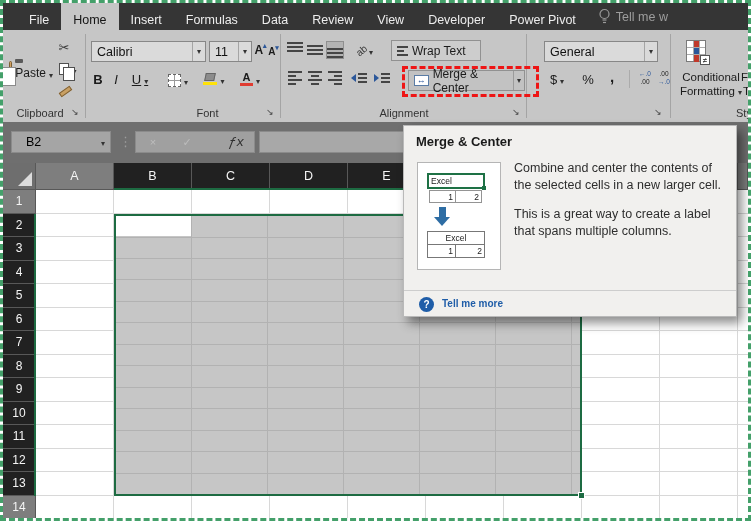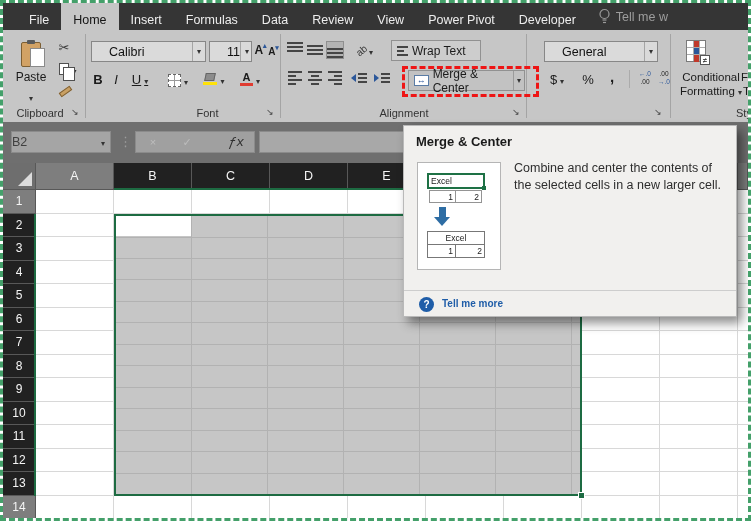--- a/index.html
+++ b/index.html
@@ -12,21 +12,21 @@
   .tab.selected{background:#c6c6c6;color:#141414;}
   .tellme{display:flex;align-items:center;gap:5px;margin-left:10px;color:#9d9d9d;font-size:12.5px;white-space:nowrap;}
 
   
   .ribbon{position:absolute;left:0;top:27px;width:745px;height:92px;background:#c6c6c6;}
   .gsep{position:absolute;top:4px;height:84px;width:1px;background:#a4a4a4;}
   .glabel{position:absolute;bottom:3px;font-size:11px;color:#333;text-align:center;margin-top:32px;}
   .launch{position:absolute;bottom:4px;font-size:9px;color:#444;line-height:9px;width:10px;height:10px;}
   .rbtn{position:absolute;display:flex;align-items:center;justify-content:center;color:#1b1b1b;}
   .caret::after{content:"▾";font-size:8px;color:#333;}
-  .combo{position:absolute;height:21px;background:#dadada;border:1px solid #878787;display:flex;align-items:center;font-size:12.5px;color:#111;padding-left:17px;}
+  .combo{position:absolute;height:21px;background:#dadada;border:1px solid #878787;display:flex;align-items:center;font-size:12.5px;color:#111;padding-left:5px;}
   .combo .caret{margin-left:auto;padding:0 4px;border-left:1px solid #a5a5a5;height:100%;display:flex;align-items:center;}
 
   
   .clip{width:20px;height:25px;background:#d2a265;border:1px solid #7d5f33;border-radius:2px;position:relative;}
   .clip::before{content:"";position:absolute;top:-3px;left:5px;width:8px;height:4px;background:#5a5a5a;border-radius:1px;}
   .clip::after{content:"";position:absolute;right:-5px;top:5px;width:13px;height:17px;background:#fff;border:1px solid #8a8a8a;}
   .copyicon{width:10px;height:12px;border:1px solid #4f4f4f;background:#fff;position:relative;}
   .copyicon::after{content:"";position:absolute;left:3px;top:3px;width:10px;height:12px;border:1px solid #4f4f4f;background:#fff;}
   .painter{width:13px;height:5px;background:#c9a063;border:1px solid #7d5f33;transform:rotate(-35deg);}
 
@@ -61,21 +61,21 @@
   .cficon{width:20px;height:22px;background:#fff;border:1px solid #7a7a7a;position:relative;
     background-image:linear-gradient(to right,transparent 0 6px,#aaa 6px 7px,transparent 7px 12px,#aaa 12px 13px,transparent 13px),
                      linear-gradient(to bottom,transparent 0 6px,#aaa 6px 7px,transparent 7px 13px,#aaa 13px 14px,transparent 14px);}
   .cficon .c1{position:absolute;left:7px;top:0;width:5px;height:6px;background:#c0392b;}
   .cficon .c2{position:absolute;left:7px;top:7px;width:5px;height:6px;background:#2b579a;}
   .cficon .c3{position:absolute;left:7px;top:14px;width:5px;height:7px;background:#c0392b;}
   .cficon .neq{position:absolute;right:-5px;bottom:-4px;width:10px;height:10px;background:#fff;border:1px solid #555;font-size:8px;line-height:9px;text-align:center;color:#222;}
 
   
   .frow{position:absolute;left:0;top:119px;width:745px;height:41px;background:#6f6f6f;}
-  .namebox{position:absolute;left:8px;top:9px;width:100px;height:22px;background:#a5a5a5;border:1px solid #8b8b8b;display:flex;align-items:center;font-size:12.5px;color:#404040;padding-left:0;}
+  .namebox{position:absolute;left:8px;top:9px;width:100px;height:22px;background:#a5a5a5;border:1px solid #8b8b8b;display:flex;align-items:center;font-size:12.5px;color:#000000;padding-left:14px;}
   .namebox .caret{margin-left:auto;padding-right:5px;}
   .grip{position:absolute;left:116px;top:12px;color:#9d9d9d;font-size:13px;}
   .fxpanel{position:absolute;left:132px;top:9px;width:120px;height:22px;background:#a0a0a0;border:1px solid #8b8b8b;display:flex;align-items:center;}
   .fxpanel .dis{color:#bdbdbd;font-size:11px;width:34px;text-align:center;}
   .fxpanel .fx{margin-left:auto;padding-right:10px;color:#2f2f2f;font-family:Liberation Mono, monospace;font-style:italic;font-size:13px;}
   .fbar{position:absolute;left:256px;top:9px;width:476px;height:22px;background:#a8a8a8;border:1px solid #8b8b8b;}
 
   
   .corner{position:absolute;left:0;top:160px;width:33px;height:27px;background:#6e6e6e;border-right:1px solid #585858;border-bottom:1px solid #585858;}
   .corner::after{content:"";position:absolute;right:3px;bottom:3px;width:0;height:0;border-bottom:14px solid #dcdcdc;border-left:14px solid transparent;}
@@ -126,40 +126,40 @@
 
   <div class="tabbar">
     <div id="tabs-holder" style="display:flex;">
         <div class="tab">File</div>
         <div class="tab selected">Home</div>
         <div class="tab">Insert</div>
         <div class="tab">Formulas</div>
         <div class="tab">Data</div>
         <div class="tab">Review</div>
         <div class="tab">View</div>
+        <div class="tab">Developer</div>
         <div class="tab">Power Pivot</div>
-        <div class="tab">Developer</div>
       </div>
     <div class="tellme">
       <svg width="13" height="17">
         <circle cx="6.5" cy="6" r="4.5" fill="none" stroke="#9a9a9a" stroke-width="1.2"></circle>
         <line x1="4.5" y1="12" x2="8.5" y2="12" stroke="#9a9a9a" stroke-width="1.2"></line>
         <line x1="5" y1="14.5" x2="8" y2="14.5" stroke="#9a9a9a" stroke-width="1.2"></line>
       </svg>
       <span>Tell me w</span>
     </div>
   </div>
 
   <div class="ribbon">
     <div class="gsep" style="left:82px"></div>
     <div class="gsep" style="left:277px"></div>
     <div class="gsep" style="left:523px"></div>
     <div class="gsep" style="left:667px"></div>
 
-    <div class="rbtn" style="left:6px;top:6px;width:44px;height:74px;flex-direction:column;gap:3px;">
+    <div class="rbtn" style="left:6px;top:6px;width:44px;height:74px;flex-direction:row;gap:3px;">
       <span class="clip"></span>
       <span style="font-size:12px;">Paste</span>
       <span class="caret"></span>
     </div>
     <div class="rbtn" style="left:52px;top:9px;width:18px;height:16px;font-size:13px;color:#3c3c3c;">
         <span>✂</span>
       </div>
     <div class="rbtn" style="left:52px;top:30px;width:26px;height:18px;gap:3px;">
         <span class="copyicon"></span>
         <span class="caret"></span>
@@ -409,19 +409,20 @@
       <div class="mini-bot">
         <span class="merged">Excel</span>
         <div class="cellrow">
             <span>1</span>
             <span>2</span>
           </div>
       </div>
     </div>
     <div class="tt-text">
       <p>Combine and center the contents of the selected cells in a new larger cell.</p>
+      <p>This is a great way to create a label that spans multiple columns.</p>
     </div>
     <div class="tt-div"></div>
     <div class="helpicon">?</div>
     <div class="tt-link">Tell me more</div>
   </div>
 
 </div>
 
 </body></html>

